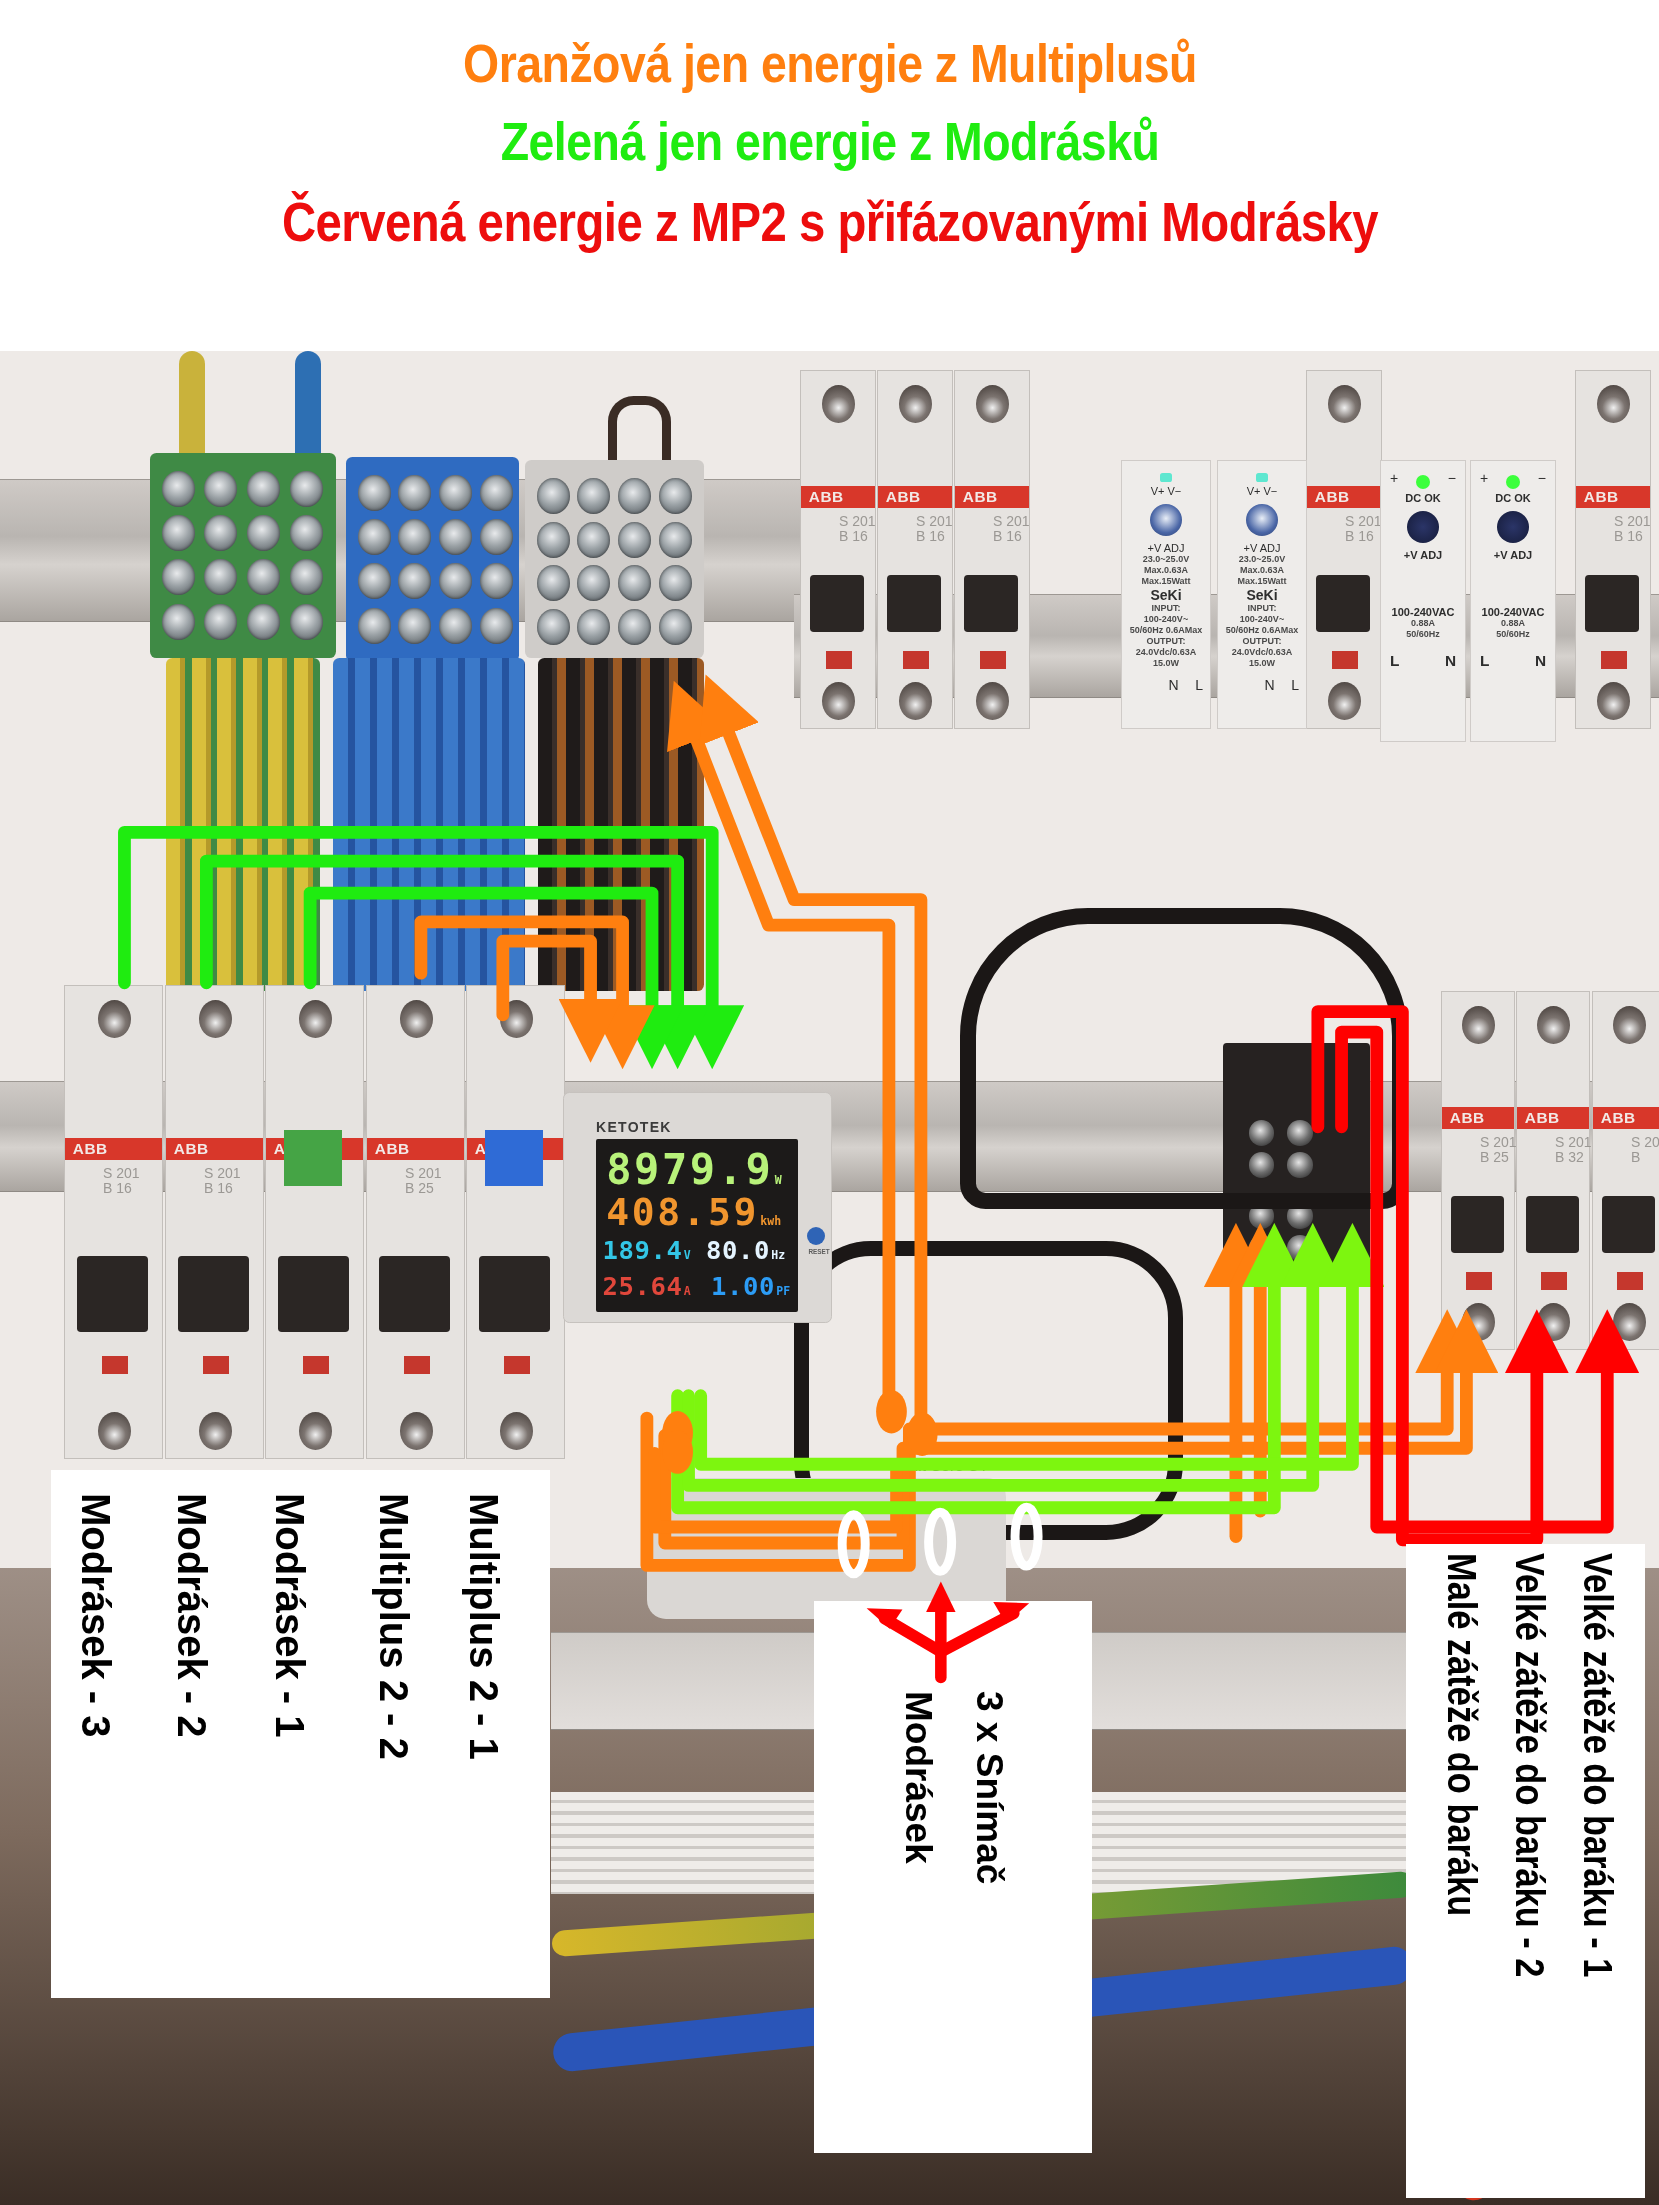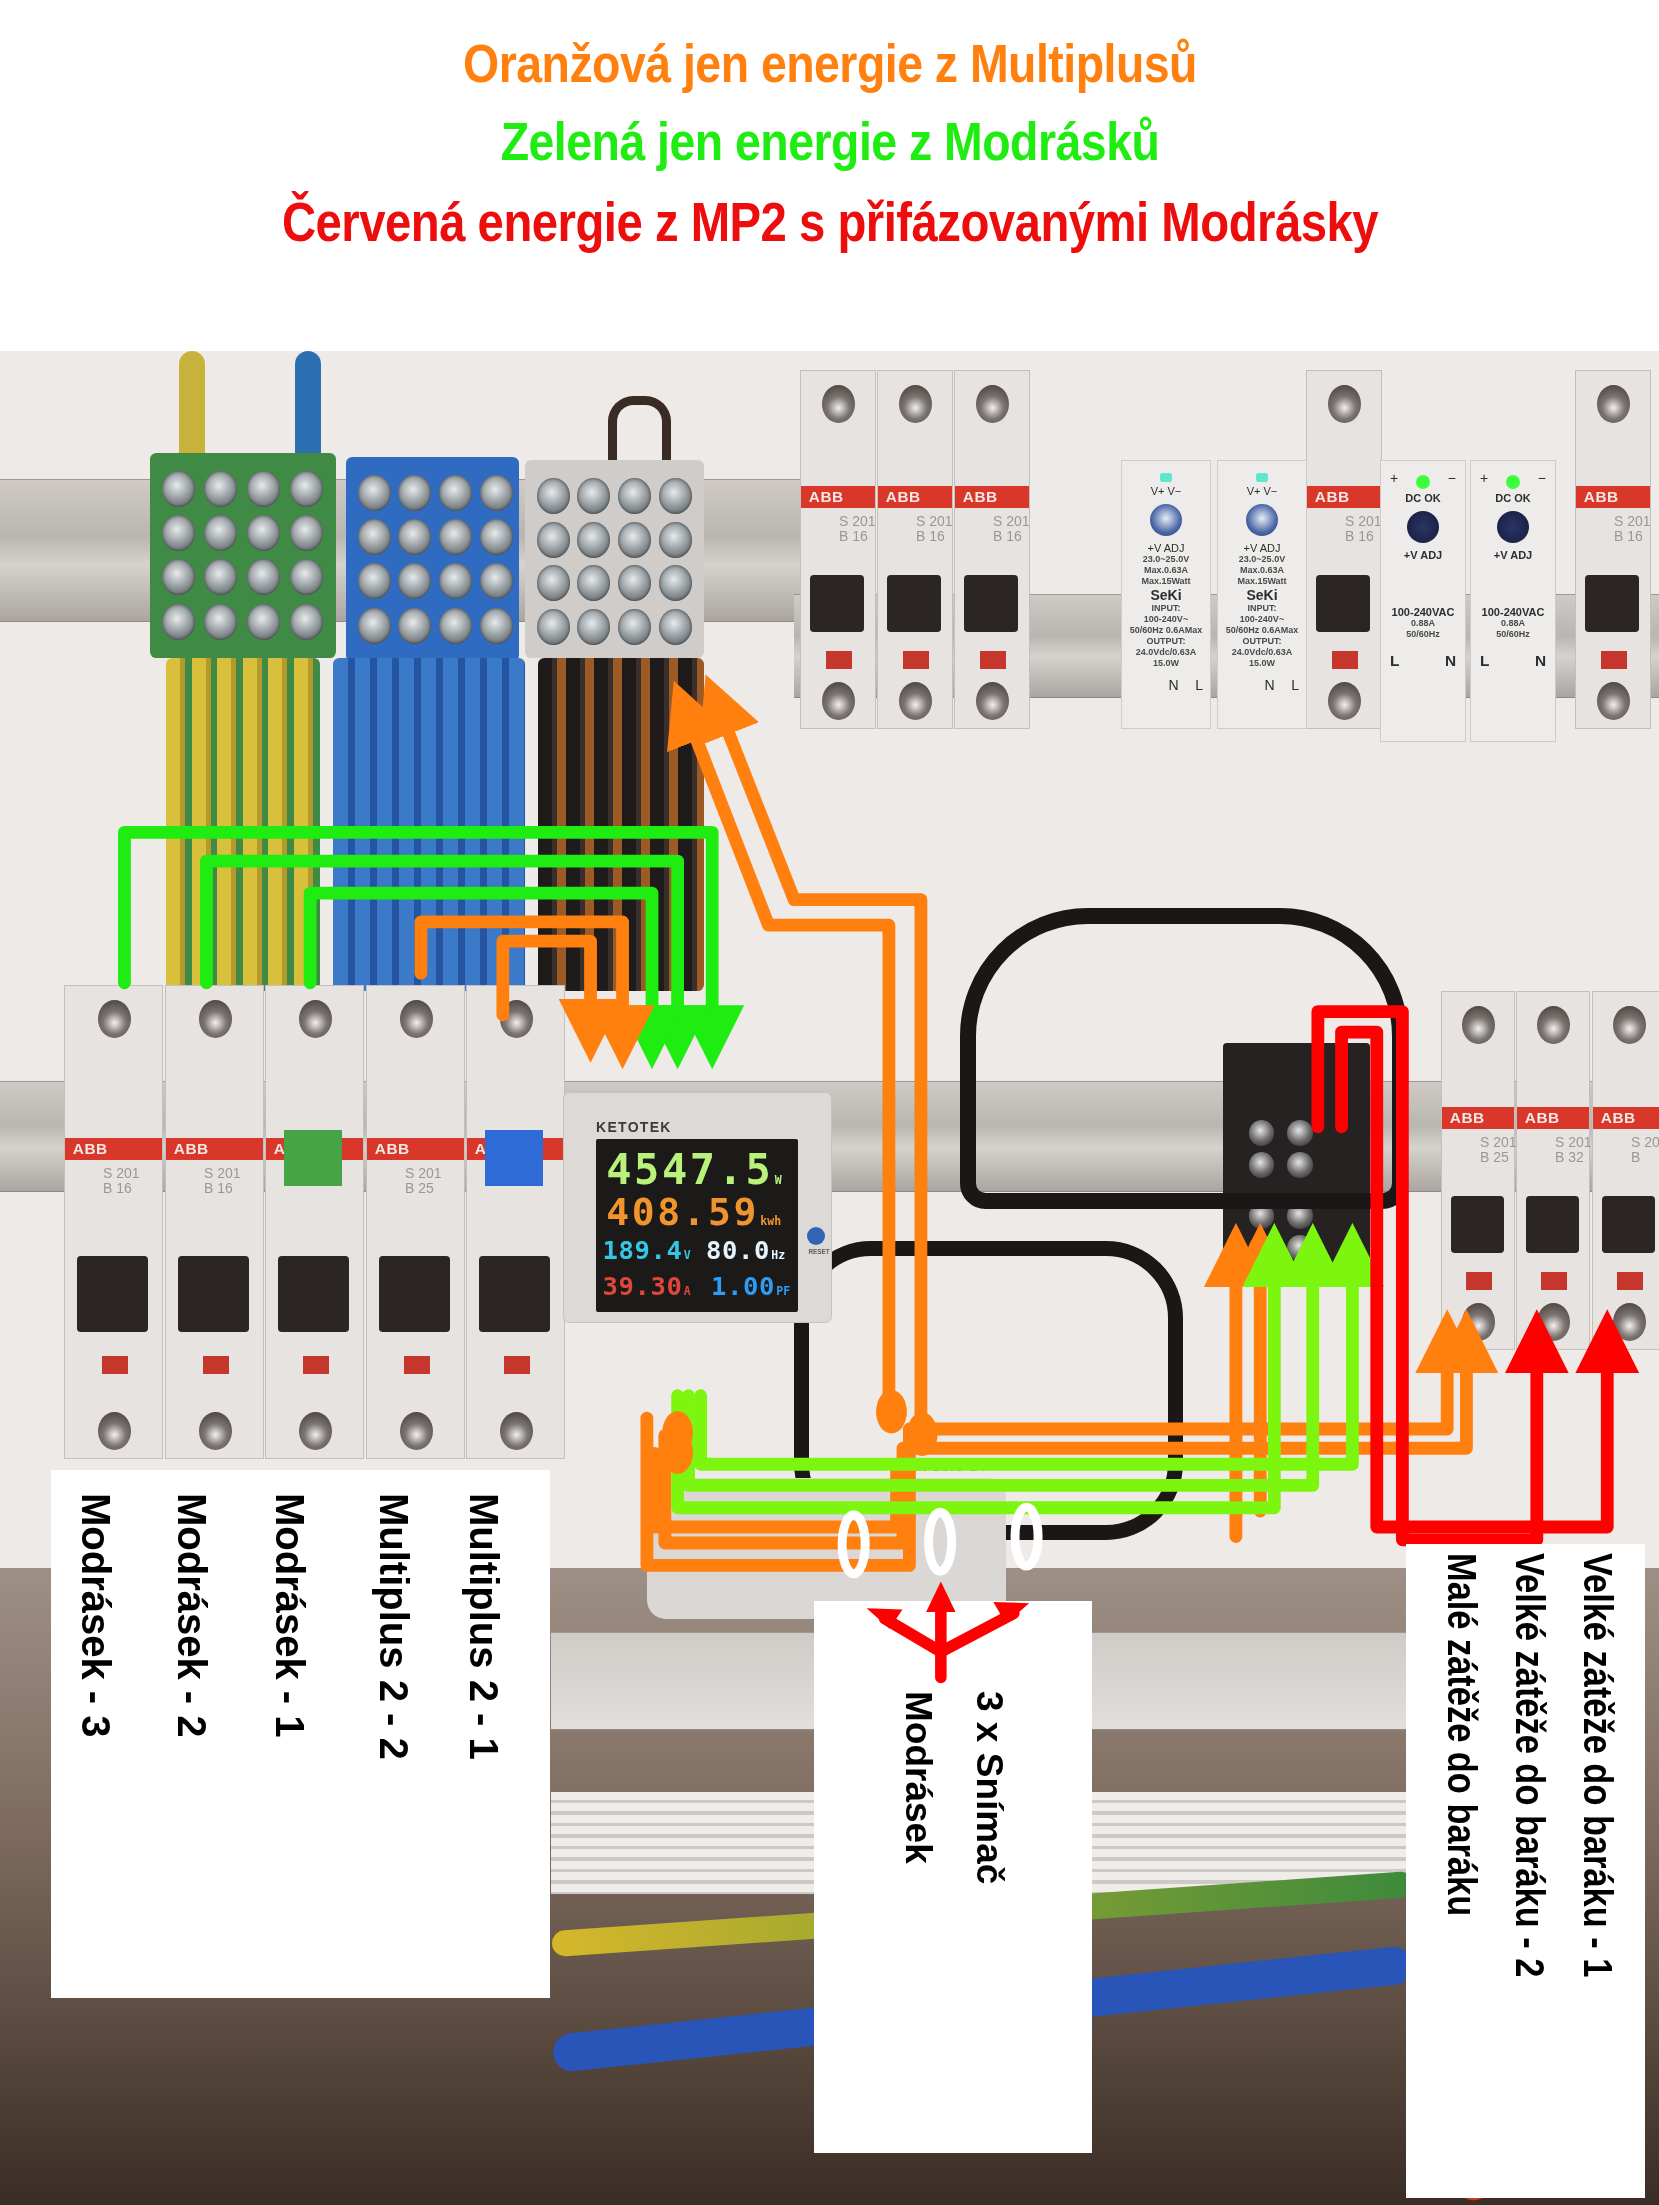--- a/index.html
+++ b/index.html
@@ -354,25 +354,25 @@
   <div class="din-rail" style="left:551px;top:1281px;width:896px;height:96px;background:linear-gradient(180deg,#cfcbc7,#e2dedb);"></div>
   <div class="cable" style="left:551px;top:1441px;width:864px;height:102px;background:repeating-linear-gradient(180deg,#efece9 0 7.7px,#cdc9c5 7.7px 11.5px);border-radius:0;"></div>
   <div class="cable" style="left:551px;top:1639px;width:864px;height:38px;background:#2a55b8;transform:rotate(-6deg);"></div>
   <div class="cable" style="left:551px;top:1550px;width:864px;height:25.6px;background:linear-gradient(90deg,#d7b72a,#3c8a3c);transform:rotate(-4deg);"></div>
   <div class="cable" style="left:1441px;top:1767px;width:192px;height:38px;background:#d5361f;transform:rotate(-35deg);"></div>
 </div>
 
 <div class="meter">
   <div class="brand">KETOTEK</div>
   <div class="screen">
-    <div class="seg" id="seg-power" style="left: 10.2px; top: 6.4px; font-size: 42px; color: rgb(184, 242, 122);"><span>4547.5</span><span class="u">W</span></div>
+    <div class="seg" id="seg-power" style="left: 10.2px; top: 6.4px; font-size: 42px; color: rgb(184, 242, 122);"><span>8979.9</span><span class="u">W</span></div>
     <div class="seg" id="seg-energy" style="left: 10.2px; top: 51px; font-size: 38px; color: rgb(240, 149, 46);"><span>408.59</span><span class="u">kwh</span></div>
     <div class="seg" id="seg-voltage" style="left: 6.4px; top: 96px; font-size: 25.6px; letter-spacing: 0.6px; color: rgb(51, 198, 230);"><span>189.4</span><span class="u">V</span></div>
     <div class="seg" id="seg-frequency" style="left: 110px; top: 96px; font-size: 25.6px; letter-spacing: 0.6px; color: rgb(228, 244, 255);"><span>80.0</span><span class="u">Hz</span></div>
-    <div class="seg" id="seg-current" style="left: 6.4px; top: 132px; font-size: 25.6px; letter-spacing: 0.6px; color: rgb(224, 71, 59);"><span>39.30</span><span class="u">A</span></div>
+    <div class="seg" id="seg-current" style="left: 6.4px; top: 132px; font-size: 25.6px; letter-spacing: 0.6px; color: rgb(224, 71, 59);"><span>25.64</span><span class="u">A</span></div>
     <div class="seg" id="seg-pf" style="left: 115px; top: 132px; font-size: 25.6px; letter-spacing: 0.6px; color: rgb(44, 156, 245);"><span>1.00</span><span class="u">PF</span></div>
   </div>
   <div class="reset"></div>
   <div class="reset-label">RESET</div>
 </div>
 
 <svg id="overlay" viewBox="0 0 2592 3444">
   <defs>
     <marker id="arrow-o" markerWidth="5" markerHeight="5" refX="2.5" refY="2.5" orient="auto">
         <path d="M0,0 L5,2.5 L0,5 z" fill="#ff7f0f"></path>

